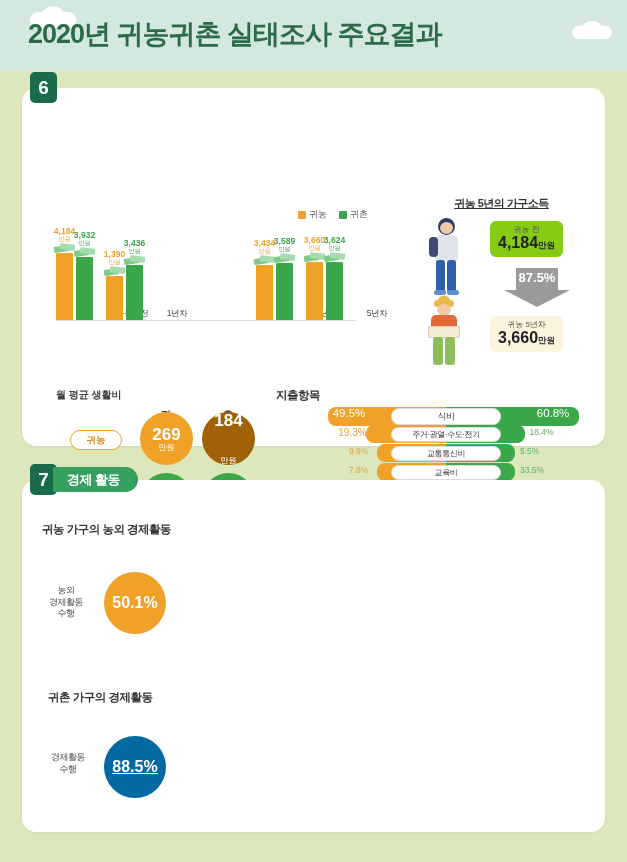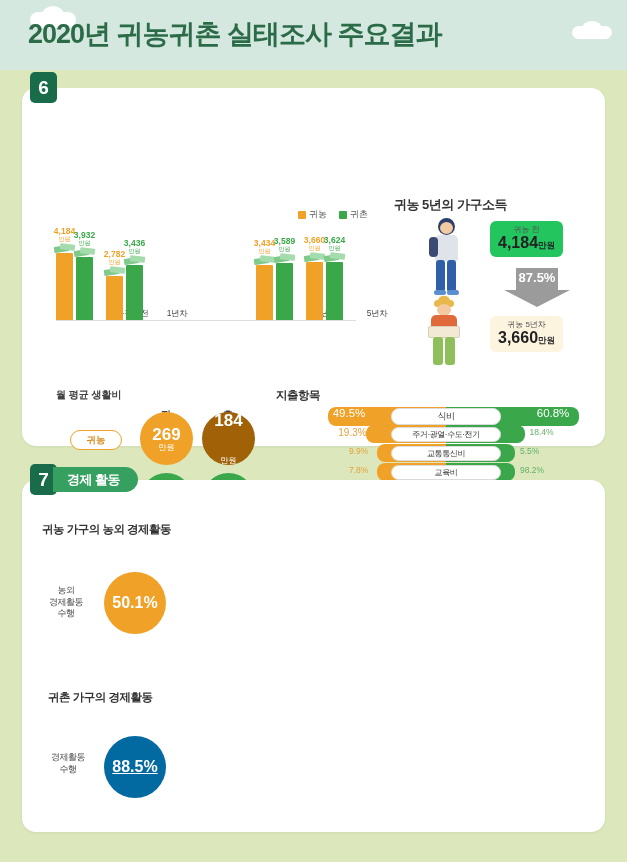--- a/index.html
+++ b/index.html
@@ -75,29 +75,29 @@
   .m1 { width:15px; height:6px; left:0; top:3px; background:#7fc98a; transform:rotate(-8deg); }
   .m2 { width:15px; height:6px; left:6px; top:1px; background:#a5dcae; transform:rotate(7deg); }
   .xlab {
     position:absolute; bottom:0; left:0; width:100%; text-align:center;
     font-size:8.5px; color:#444; letter-spacing:-.4px;margin-left:48px;
   }
   .axis { position:absolute; left:0; bottom:17px; width:100%; height:1px; background:#ddd; }
 
   
   #fiveYear { position:absolute; left:372px; top:108px; width:215px; height:175px; }
-  .fy-title { font-size:13px; font-weight:bold; color:#333; text-align:left; letter-spacing:-.5px; }
+  .fy-title { font-size:11px; font-weight:bold; color:#333; text-align:center; letter-spacing:-.5px;text-decoration:underline; }
   .fy-box {
     position:absolute; border-radius:6px; padding:4px 8px; text-align:center;
     line-height:1.15;
   }
   .fy-box .cap { font-size:8px; color:#555; display:block; }
   .fy-box .val { font-size:16px; font-weight:bold; color:#222; }
   .fy-box .val .u { font-size:8.5px; }
-  #fyBefore { left:96px; top:25px; background:#22c55e; }
+  #fyBefore { left:96px; top:25px; background:#84cc16; }
   #fyAfter  { left:96px; top:120px; background:#fdf4e0; }
   .arrow-down {
     position:absolute; left:110px; top:72px; width:66px; height:40px;
   }
   .arrow-down .stem { position:absolute; left:12px; top:0; width:42px; height:22px; background:#9b9b9b; }
   .arrow-down .tip {
     position:absolute; left:0; top:22px; width:0; height:0;
     border-left:33px solid transparent; border-right:33px solid transparent;
     border-top:17px solid #9b9b9b;
   }
@@ -191,21 +191,21 @@
           </div>
           <div class="xlab">귀농·귀촌전</div>
         </div>
         <div class="grp" style="left: 50px; width: 46px;">
           <div class="bar">
             <div class="fill" style="height: 44px; background: rgb(240, 161, 40);"></div>
             <div class="money" style="bottom: 44px;">
               <i class="m1"></i>
               <i class="m2"></i>
             </div>
-            <div class="lbl" style="color: rgb(240, 161, 40);"><span>2,782</span><span class="unit">만원</span></div>
+            <div class="lbl" style="color: rgb(240, 161, 40);"><span>1,390</span><span class="unit">만원</span></div>
           </div>
           <div class="bar">
             <div class="fill" style="height: 55px; background: rgb(58, 168, 74);"></div>
             <div class="money" style="bottom: 55px;">
               <i class="m1"></i>
               <i class="m2"></i>
             </div>
             <div class="lbl" style="color: rgb(58, 168, 74);"><span>3,436</span><span class="unit">만원</span></div>
           </div>
           <div class="xlab">1년차</div>
@@ -338,21 +338,21 @@
           <div class="exp-bar exp-green" style="left: 170px; width: 69px;"></div>
           <div class="exp-name" style="left: 115px; width: 110px;">교통통신비</div>
           <div class="exp-left-pct" style="position: absolute; font-size: 8.5px; color: rgb(228, 162, 60); left: 73px; top: 2px;">9.9%</div>
           <div class="exp-right-pct" style="position: absolute; font-size: 8.5px; color: rgb(98, 178, 106); left: 244px; top: 2px;">5.5%</div>
         </div>
         <div class="exp-row" style="top: 75px;">
           <div class="exp-bar exp-orange" style="left: 101px; width: 69px;"></div>
           <div class="exp-bar exp-green" style="left: 170px; width: 69px;"></div>
           <div class="exp-name" style="left: 115px; width: 110px;">교육비</div>
           <div class="exp-left-pct" style="position: absolute; font-size: 8.5px; color: rgb(228, 162, 60); left: 73px; top: 2px;">7.8%</div>
-          <div class="exp-right-pct" style="position: absolute; font-size: 8.5px; color: rgb(98, 178, 106); left: 244px; top: 2px;">98.2%</div>
+          <div class="exp-right-pct" style="position: absolute; font-size: 8.5px; color: rgb(98, 178, 106); left: 244px; top: 2px;">33.5%</div>
         </div>
         <div class="exp-row" style="top: 94px;">
           <div class="exp-bar exp-orange" style="left: 101px; width: 69px;"></div>
           <div class="exp-bar exp-green" style="left: 170px; width: 69px;"></div>
           <div class="exp-name" style="left: 115px; width: 110px;">건강·의료소비</div>
           <div class="exp-left-pct" style="position: absolute; font-size: 8.5px; color: rgb(228, 162, 60); left: 73px; top: 2px;">7.3%</div>
           <div class="exp-right-pct" style="position: absolute; font-size: 8.5px; color: rgb(98, 178, 106); left: 244px; top: 2px;">3.8%</div>
         </div>
         <div class="exp-row" style="top: 113px;">
           <div class="exp-bar exp-orange" style="left: 101px; width: 69px;"></div>

